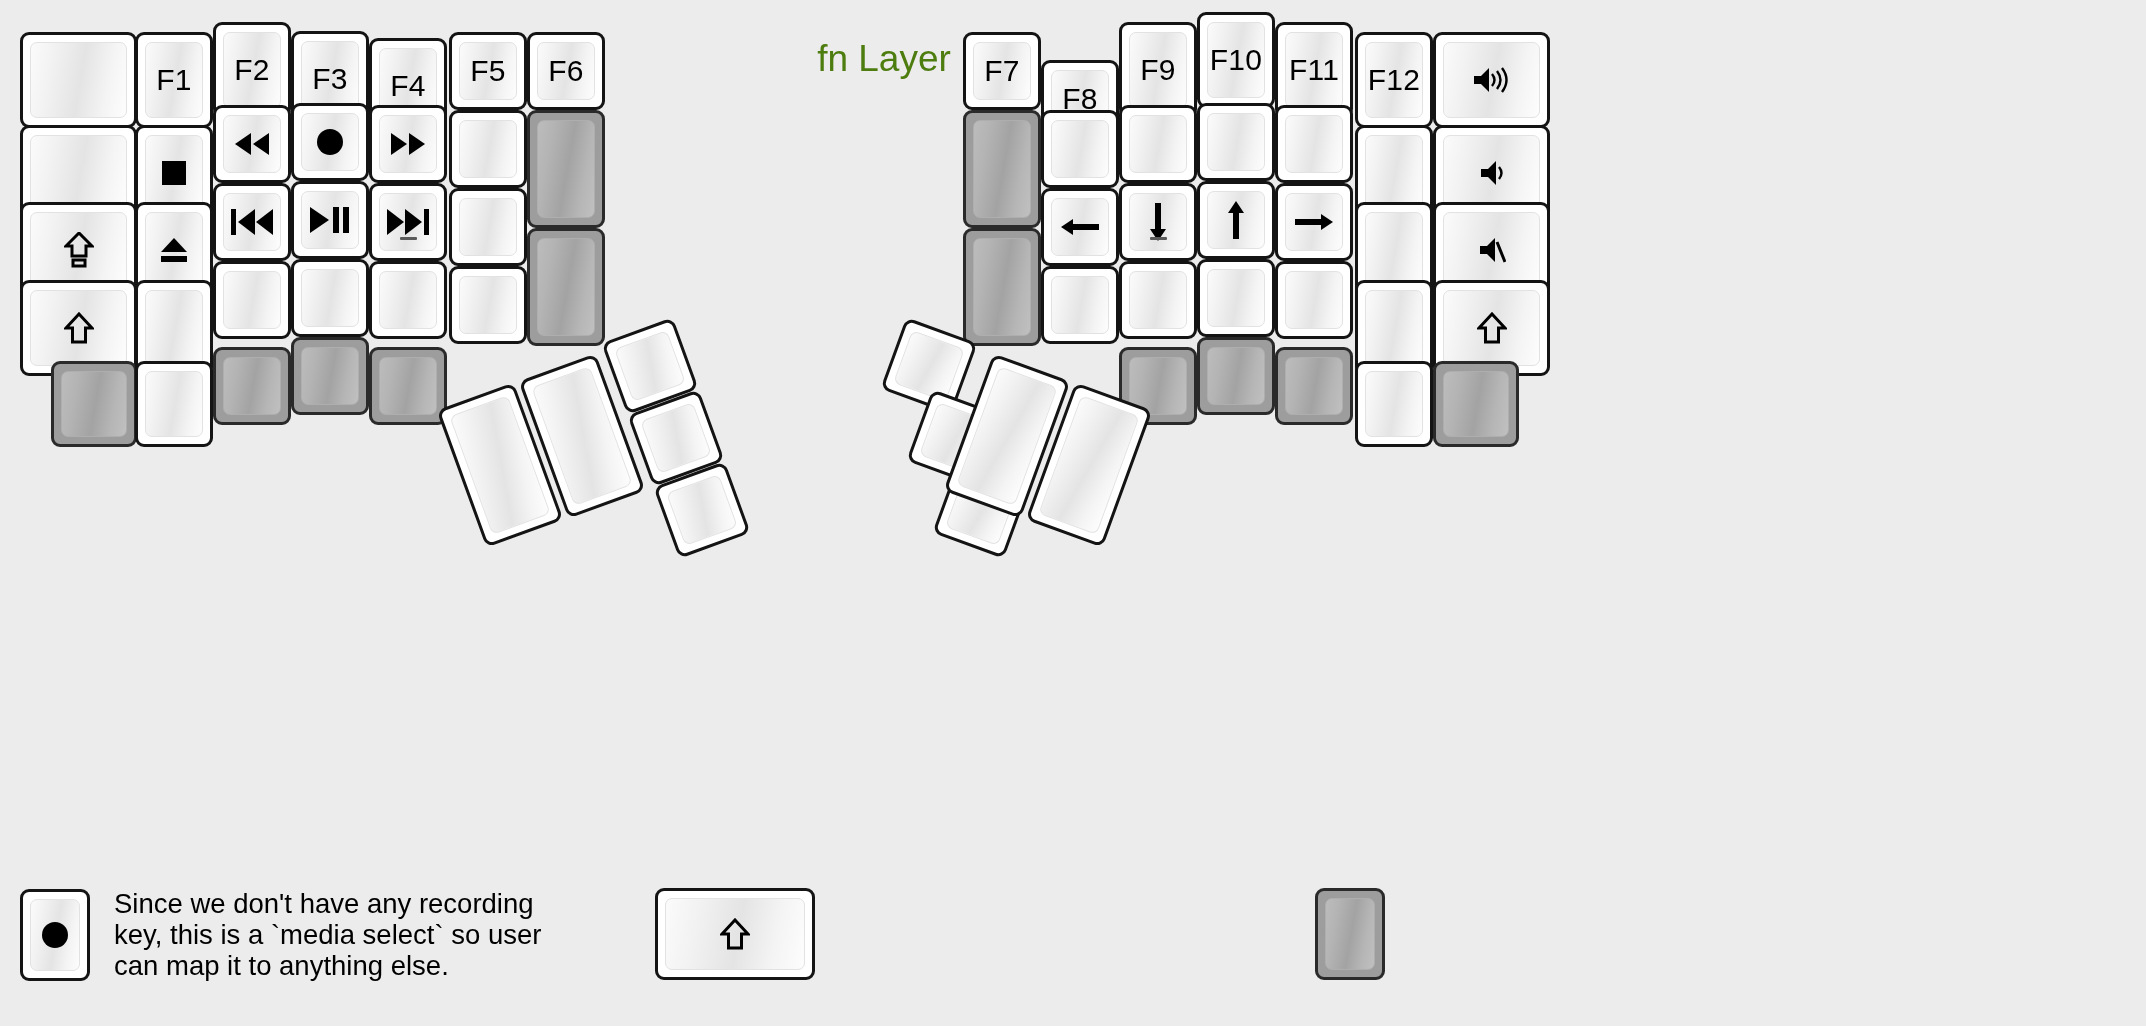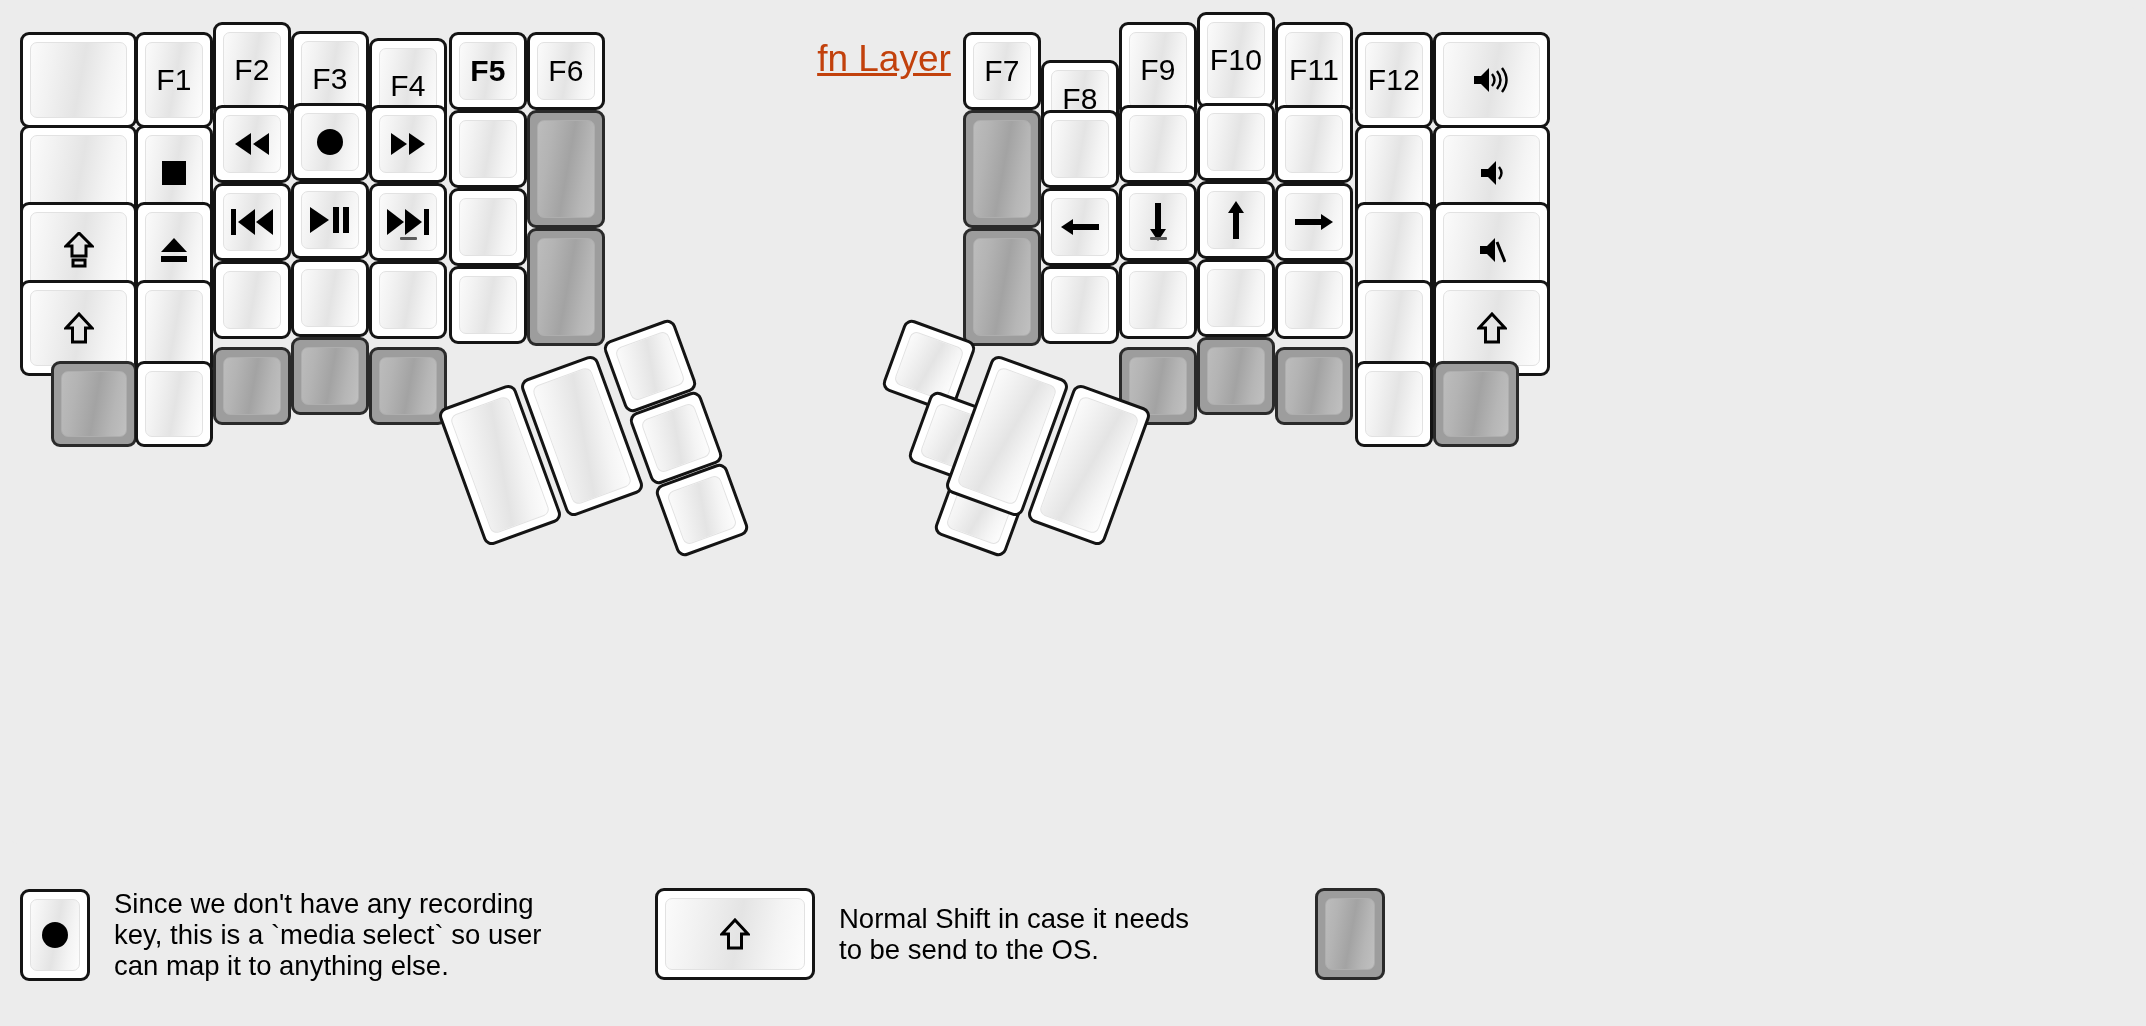--- a/index.html
+++ b/index.html
@@ -66,22 +66,21 @@
     border-radius:1px;
   }
 
   
   #title{
     position:absolute;
     left:724px;top:38px;
     width:320px;
     text-align:center;
     font-size:37px;
-    color:#c2410c;
-    text-decoration:underline;
+    color:#4d7c0f;
   }
 
   
   .legend-item{position:absolute;top:888px;display:flex;align-items:center;}
   .legend-key{
     position:relative;
     box-sizing:border-box;
     border:3px solid #141414;
     border-radius:9px;
     background:#fff;
@@ -261,21 +260,21 @@
         <div class="homing"></div>
       </div>
       <div class="key" style="left: 369px; top: 261px; width: 78px; height: 78px;">
         <div class="inner"></div>
         <div class="cap"></div>
       </div>
       <div class="key trans" style="left: 369px; top: 347px; width: 78px; height: 78px;">
         <div class="inner"></div>
         <div class="cap"></div>
       </div>
-      <div class="key" style="left: 449px; top: 32px; width: 78px; height: 78px; font-weight: bold;">
+      <div class="key" style="left: 449px; top: 32px; width: 78px; height: 78px;">
         <div class="inner"></div>
         <div class="cap">F5</div>
       </div>
       <div class="key" style="left: 449px; top: 110px; width: 78px; height: 78px;">
         <div class="inner"></div>
         <div class="cap"></div>
       </div>
       <div class="key" style="left: 449px; top: 188px; width: 78px; height: 78px;">
         <div class="inner"></div>
         <div class="cap"></div>
@@ -522,22 +521,20 @@
       </div>
       <div class="legend-item" style="left: 655px;">
         <div class="legend-key" style="width: 160px; height: 92px;">
           <div class="inner"></div>
           <div class="cap">
             <svg width="30" height="32" viewBox="0 0 30 32" fill="#000">
               <path d="M15 2 L28 16 L21.5 16 L21.5 30 L8.5 30 L8.5 16 L2 16 Z" fill="none" stroke="#000" stroke-width="3"></path>
             </svg>
           </div>
         </div>
-        <div class="legend-text">Normal Shift in case it needs
-to be send to the OS.</div>
       </div>
       <div class="legend-item" style="left: 1315px;">
         <div class="legend-key trans" style="width: 70px; height: 92px;">
           <div class="inner"></div>
           <div class="cap"></div>
         </div>
       </div>
     </div>
 </div>
 

